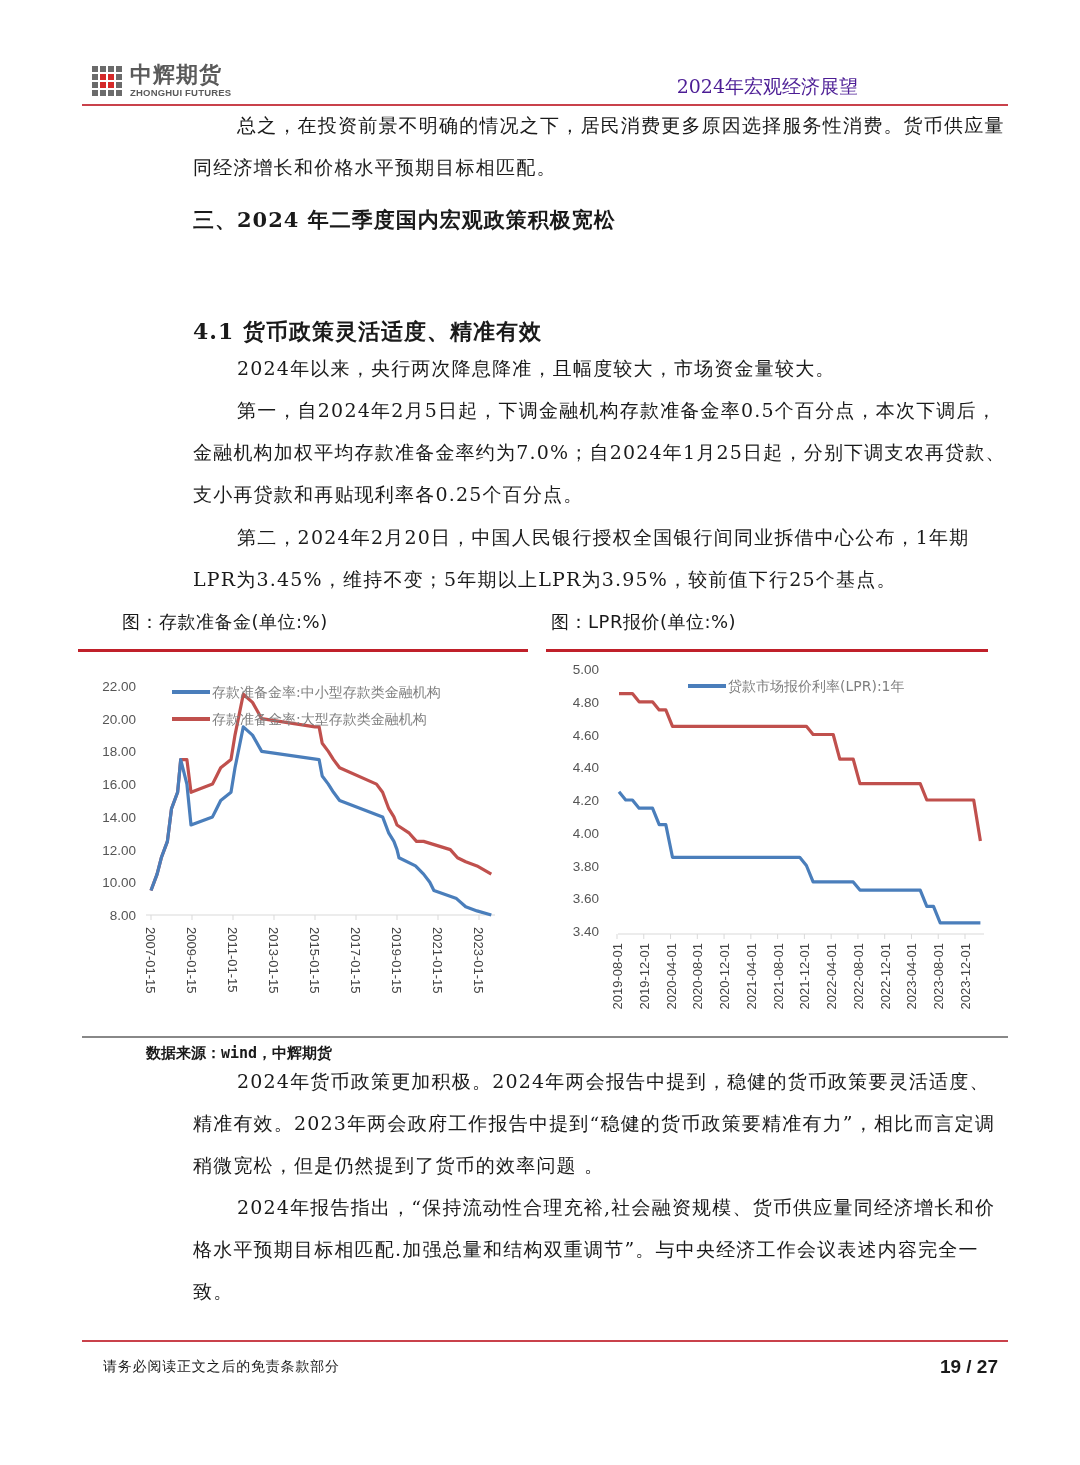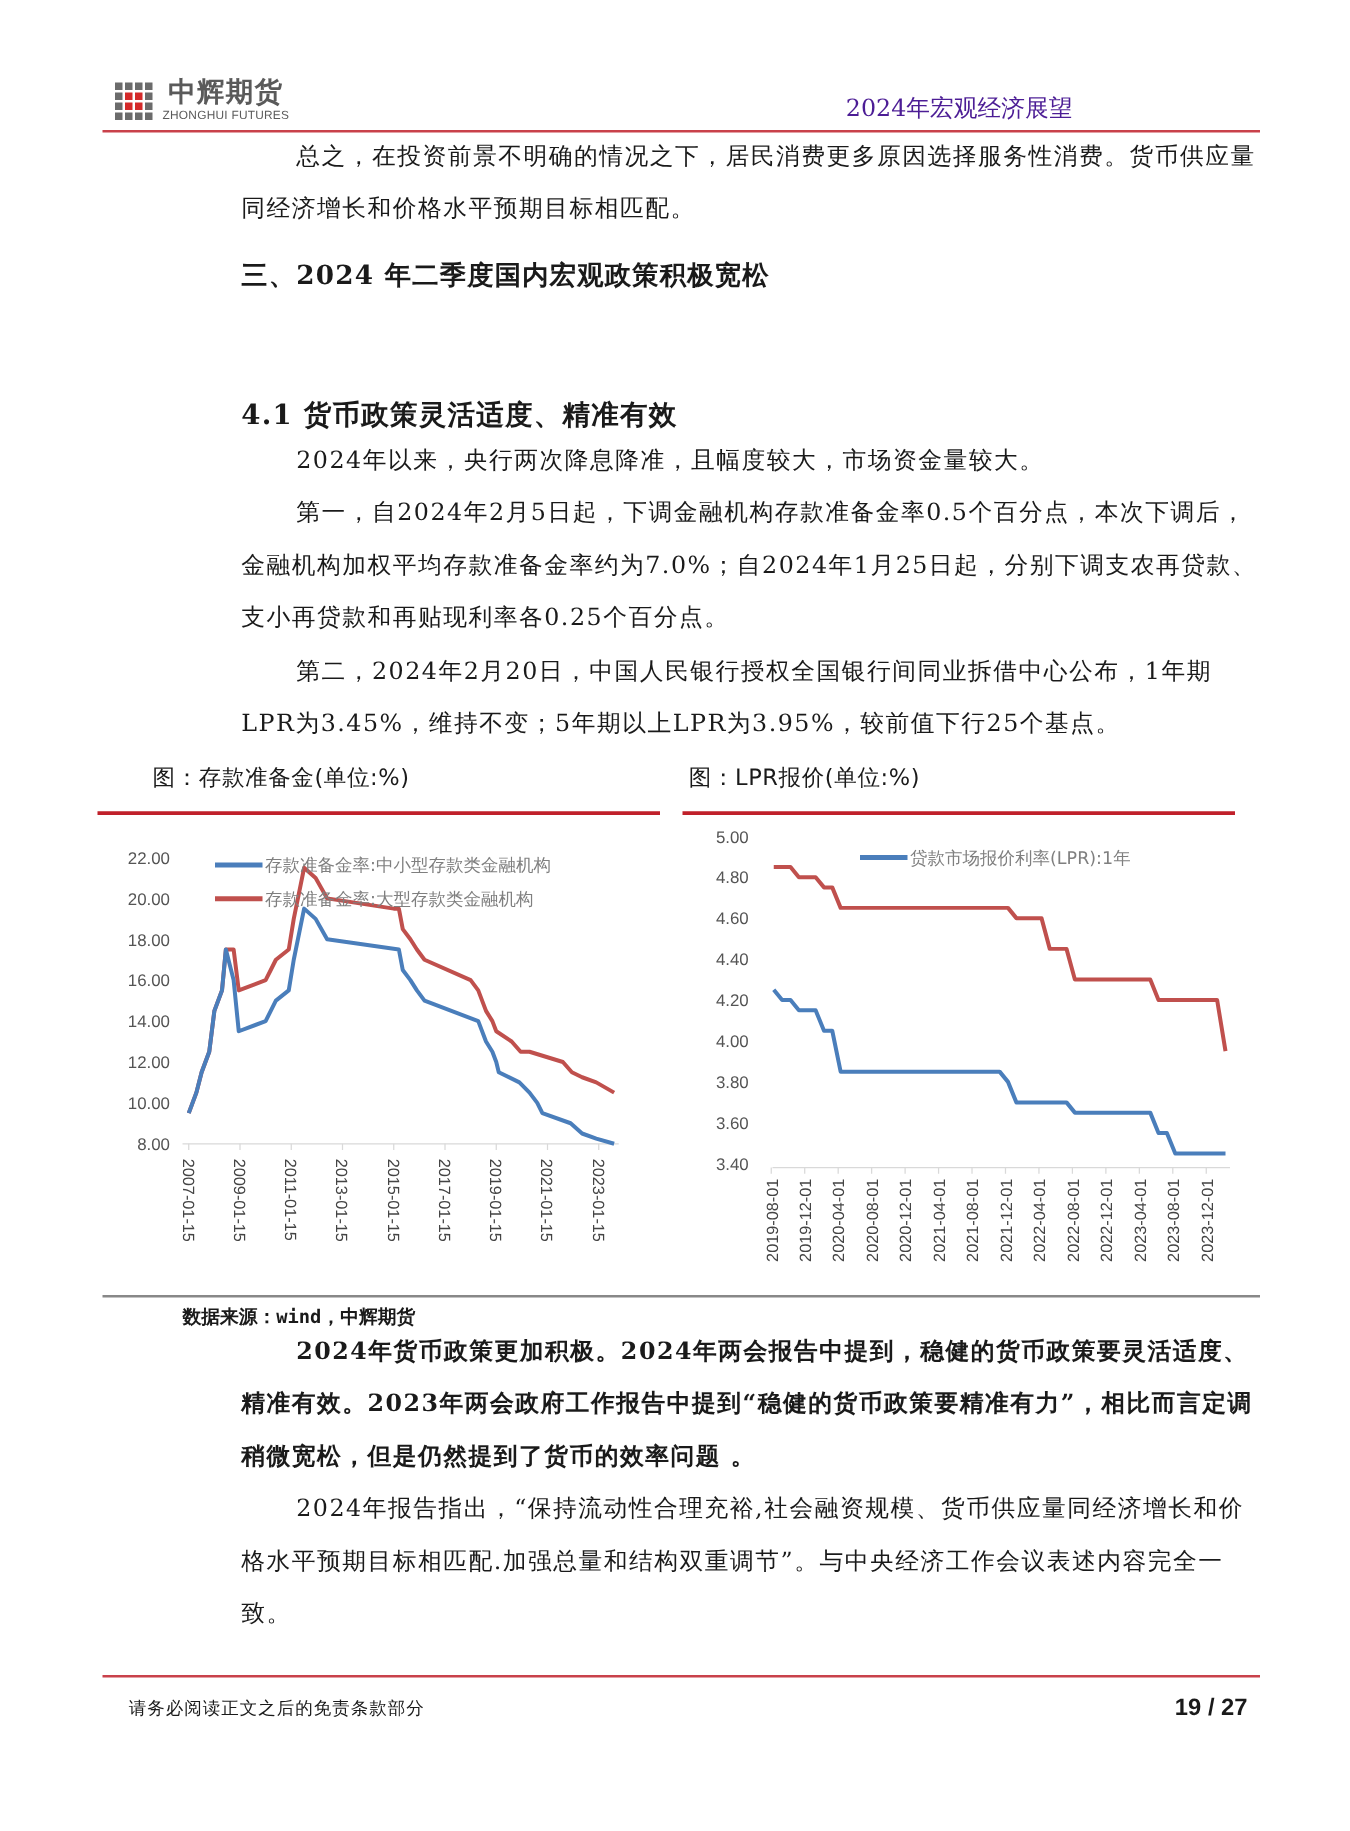--- a/index.html
+++ b/index.html
@@ -1,26 +1,26 @@
 <!DOCTYPE html>
 <html><head>
 <meta charset="utf-8">
 <style>
   * { box-sizing: border-box; margin: 0; padding: 0; }
   html, body { width: 1080px; height: 1465px; background: #ffffff; }
   body { position: relative; font-family: "DejaVu Serif", "Liberation Serif", serif; color: #1a1a1a; overflow: hidden; }
 
-  .header { position: absolute; left: 0; top: 0; width: 936px; height: 106px; text-align: center; }
+  .header { position: absolute; left: 0; top: 0; width: 936px; height: 106px; }
   .logo { position: absolute; left: 92px; top: 64px; display: flex; align-items: center; gap: 8px; }
   .logo-mark { width: 30px; height: 30px; display: grid; grid-template-columns: repeat(4, 6px); grid-template-rows: repeat(4, 6px); gap: 2px; }
   .logo-mark span { background: #6b6b6b; }
   .logo-mark span.r { background: #d42a2a; }
   .logo-text { display: flex; flex-direction: column; line-height: 1; }
   .logo-cn { font-family: "DejaVu Sans", sans-serif; font-weight: bold; font-size: 22px; color: #5a5a5a; letter-spacing: 1px; }
-  .logo-en { font-family: "Liberation Sans", sans-serif; font-weight: normal; font-size: 9.5px; color: #5a5a5a; margin-top: 2px; letter-spacing: 0.2px; }
+  .logo-en { font-family: "Liberation Sans", sans-serif; font-weight: bold; font-size: 9.5px; color: #5a5a5a; margin-top: 2px; letter-spacing: 0.2px; }
   .header-title { position: absolute; right: 78px; top: 74px; font-size: 19px; color: #4c1d95; font-family: "DejaVu Serif", serif; }
   .header-rule { position: absolute; left: 82px; top: 104px; width: 926px; height: 2px; background: #c9414b; }
 
   .para { position: absolute; left: 193px; width: 815px; font-size: 19px; line-height: 42px; letter-spacing: 1.2px; font-family: "DejaVu Serif", serif; }
   .indent { text-indent: 44px; }
 
   .h1 { position: absolute; left: 193px; top: 206px; font-size: 21px; font-weight: bold; letter-spacing: 1px; font-family: "DejaVu Serif", serif; }
   .h2 { position: absolute; left: 193px; top: 297px; font-size: 22px; font-weight: bold; letter-spacing: 1px; font-family: "DejaVu Serif", serif; margin-top: 20px; }
 
   .fig-title { position: absolute; top: 610px; font-size: 18px; font-weight: normal; font-family: "DejaVu Sans", sans-serif; letter-spacing: 0.5px; }
@@ -166,18 +166,18 @@
       <polyline points="619.0,791.8 625.7,800.0 632.4,800.0 639.1,808.2 652.5,808.2 659.2,824.6 665.8,824.6 672.5,857.3 799.7,857.3 806.4,865.5 813.1,881.9 853.2,881.9 859.9,890.1 920.2,890.1 926.8,906.4 933.5,906.4 940.2,922.8 980.4,922.8" fill="none" stroke="#4a7ebb" stroke-width="3.2" stroke-linejoin="round"></polyline>
       <polyline points="619.0,693.6 632.4,693.6 639.1,701.8 652.5,701.8 659.2,709.9 665.8,709.9 672.5,726.3 806.4,726.3 813.1,734.5 833.2,734.5 839.8,759.1 853.2,759.1 859.9,783.6 920.2,783.6 926.8,800.0 973.7,800.0 980.4,840.9" fill="none" stroke="#c0504d" stroke-width="3.2" stroke-linejoin="round"></polyline>
       <line x1="688" y1="686" x2="726" y2="686" stroke="#4a7ebb" stroke-width="4"></line>
       <text x="728" y="691" class="legend-text">贷款市场报价利率(LPR):1年</text>
     </svg>
 </div>
 
 <div class="source-rule"></div>
 <div class="source">数据来源：wind，中辉期货</div>
 
-<p class="para indent" style="top:1060px;font-weight:bold;">2024年货币政策更加积极。2024年两会报告中提到，稳健的货币政策要灵活适度、精准有效。2023年两会政府工作报告中提到“稳健的货币政策要精准有力”，相比而言定调稍微宽松，但是仍然提到了货币的效率问题 。</p>
+<p class="para indent" style="top:1060px;">2024年货币政策更加积极。2024年两会报告中提到，稳健的货币政策要灵活适度、精准有效。2023年两会政府工作报告中提到“稳健的货币政策要精准有力”，相比而言定调稍微宽松，但是仍然提到了货币的效率问题 。</p>
 <p class="para indent" style="top:1186px;">2024年报告指出，“保持流动性合理充裕,社会融资规模、货币供应量同经济增长和价格水平预期目标相匹配.加强总量和结构双重调节”。与中央经济工作会议表述内容完全一致。</p>
 
 <div class="footer-rule"></div>
 <div class="footer-note">请务必阅读正文之后的免责条款部分</div>
 <div class="footer-page">19 / 27</div>
 
 </body></html>

